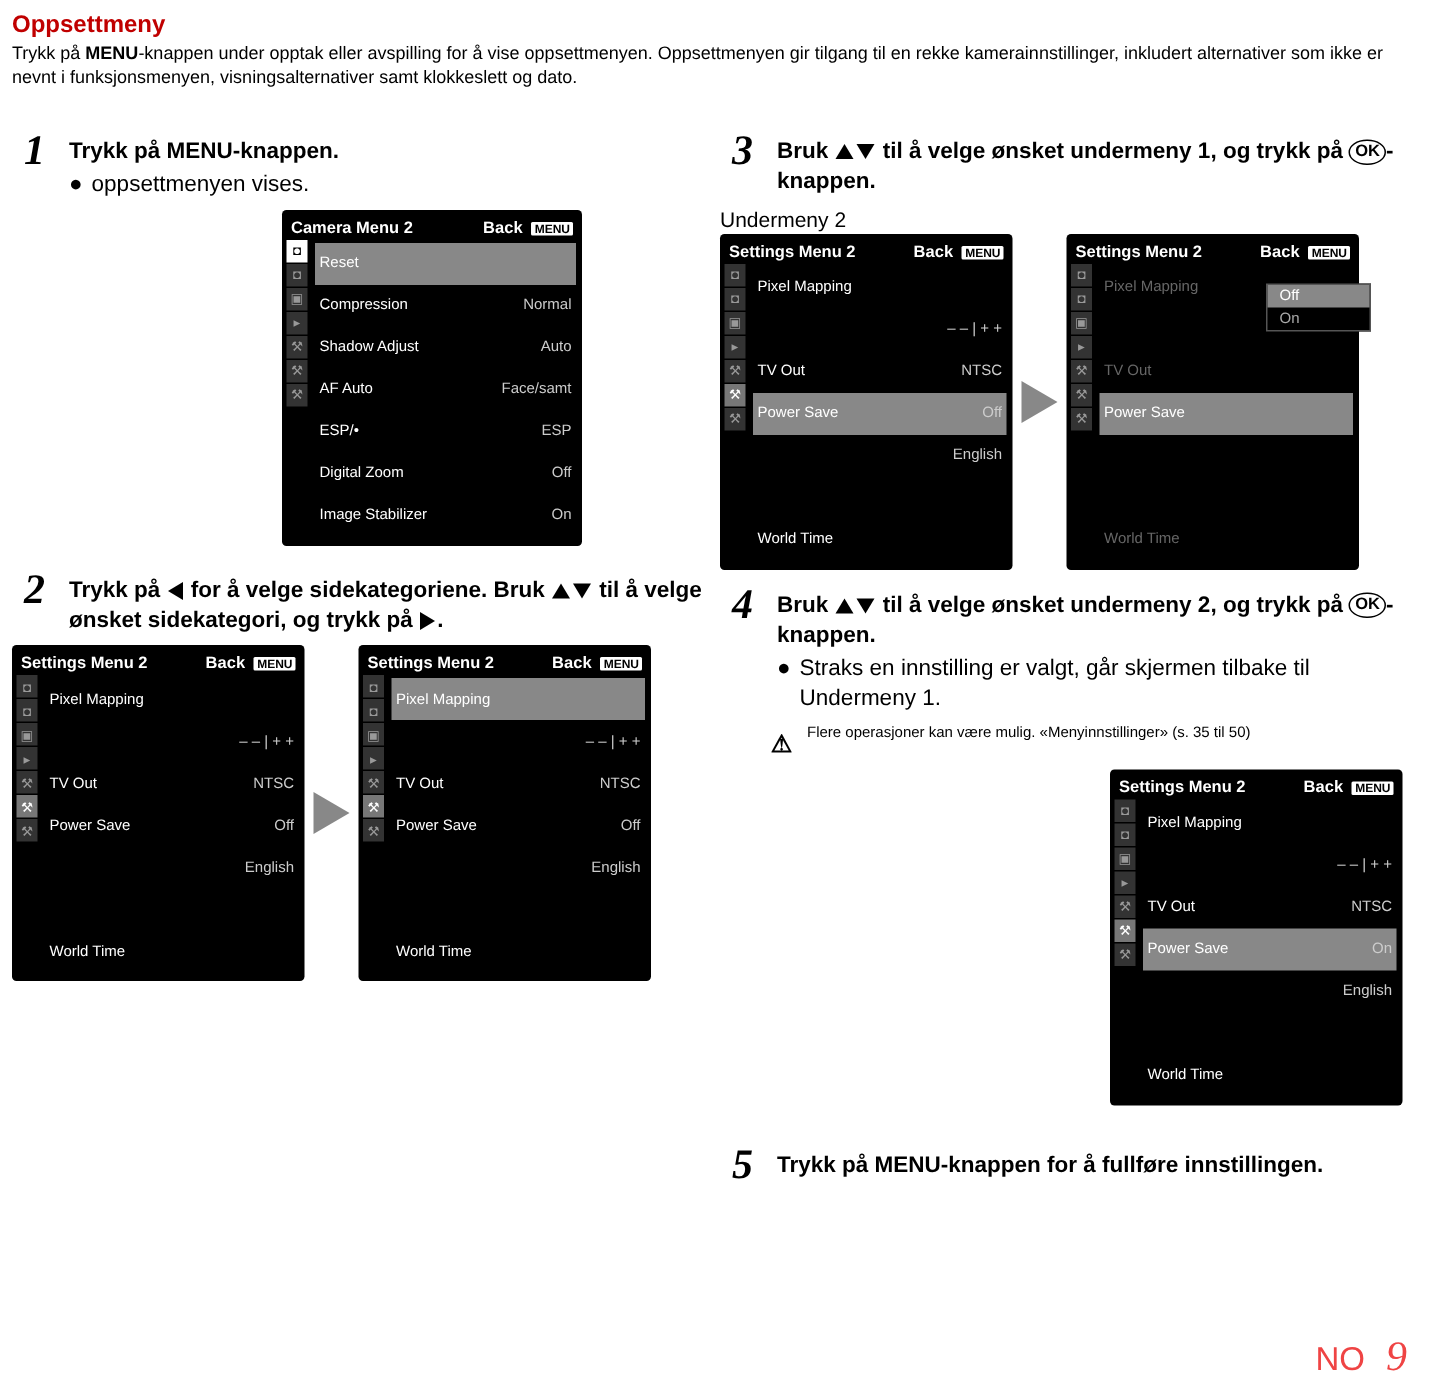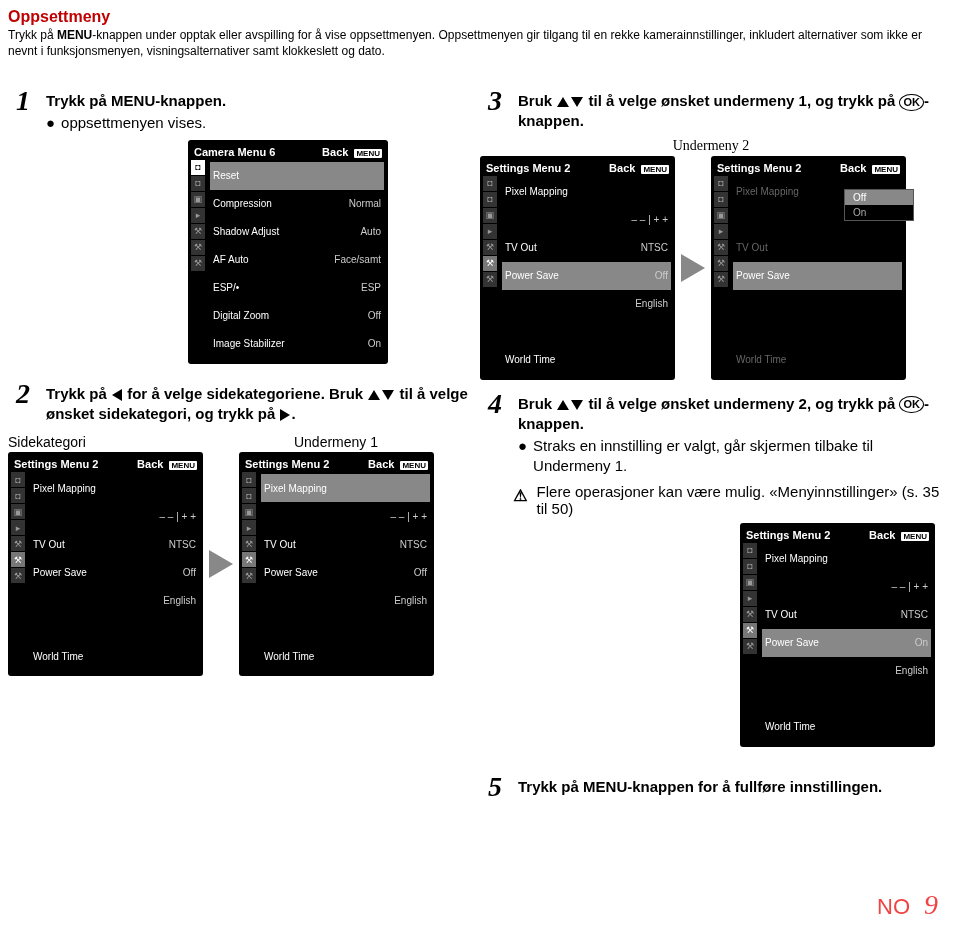--- a/index.html
+++ b/index.html
@@ -223,21 +223,21 @@
         <div class="bullet">
           <span class="dot">●</span>
           <span>oppsettmenyen vises.</span>
         </div>
       </div>
     </div>
 
     <div style="margin-left:180px; margin-bottom:16px;">
       <div class="screen">
         <div class="screen-title">
-          <span>Camera Menu 6</span>
+          <span>Camera Menu 2</span>
           <span><span>Back</span> <span class="back">MENU</span></span>
         </div>
         <div class="tabcol">
           <div class="tab first">◘</div>
           <div class="tab">◘</div>
           <div class="tab">▣</div>
           <div class="tab">▸</div>
           <div class="tab">⚒</div>
           <div class="tab">⚒</div>
           <div class="tab">⚒</div>
@@ -277,24 +277,20 @@
 
     <div class="step">
       <div class="step-num">2</div>
       <div class="step-body">
         Trykk på <span class="tri tri-left"></span> for å velge sidekategoriene.
         Bruk <span class="tri tri-up"></span><span class="tri tri-down"></span> til å velge ønsket sidekategori,
         og trykk på <span class="tri tri-right"></span>.
       </div>
     </div>
 
-    <div style="display:flex; justify-content:space-between; padding:0 10px 0 0;">
-      <div class="label-txt">Sidekategori</div>
-      <div class="label-txt" style="margin-right:80px;">Undermeny 1</div>
-    </div>
 
     <div class="pair" style="align-items:center;">
 
       <div class="screen" style="width:195px;">
         <div class="screen-title">
           <span>Settings Menu 2</span>
           <span><span>Back</span> <span class="back">MENU</span></span>
         </div>
         <div class="tabcol">
           <div class="tab">◘</div>
@@ -393,21 +389,21 @@
   <div class="col-right">
 
     <div class="step">
       <div class="step-num">3</div>
       <div class="step-body">
         Bruk <span class="tri tri-up"></span><span class="tri tri-down"></span> til å velge ønsket undermeny 1,
         og trykk på <span class="ok-btn">OK</span>-knappen.
       </div>
     </div>
 
-    <div class="label-txt" style="text-align:center; margin-right:10px;font-family:Liberation Serif, serif;">Undermeny 2</div>
+    <div class="label-txt" style="text-align:left; margin-right:10px;">Undermeny 2</div>
 
     <div class="pair">
 
       <div class="screen" style="width:195px;">
         <div class="screen-title">
           <span>Settings Menu 2</span>
           <span><span>Back</span> <span class="back">MENU</span></span>
         </div>
         <div class="tabcol">
           <div class="tab">◘</div>
@@ -512,21 +508,21 @@
         og trykk på <span class="ok-btn">OK</span>-knappen.
         <div class="bullet">
           <span class="dot">●</span>
           <span>Straks en innstilling er valgt, går skjermen tilbake til Undermeny 1.</span>
         </div>
       </div>
     </div>
 
     <div class="note-row" style="margin-left:30px;">
       <div class="note-icon">⚠</div>
-      <div style="font-size:15px;">Flere operasjoner kan være mulig. «Menyinnstillinger» (s. 35 til 50)</div>
+      <div style="font-size:10px;">Flere operasjoner kan være mulig. «Menyinnstillinger» (s. 35 til 50)</div>
     </div>
 
     <div style="margin-left:260px; margin-top:6px;">
       <div class="screen" style="width:195px;">
         <div class="screen-title">
           <span>Settings Menu 2</span>
           <span><span>Back</span> <span class="back">MENU</span></span>
         </div>
         <div class="tabcol">
           <div class="tab">◘</div>

